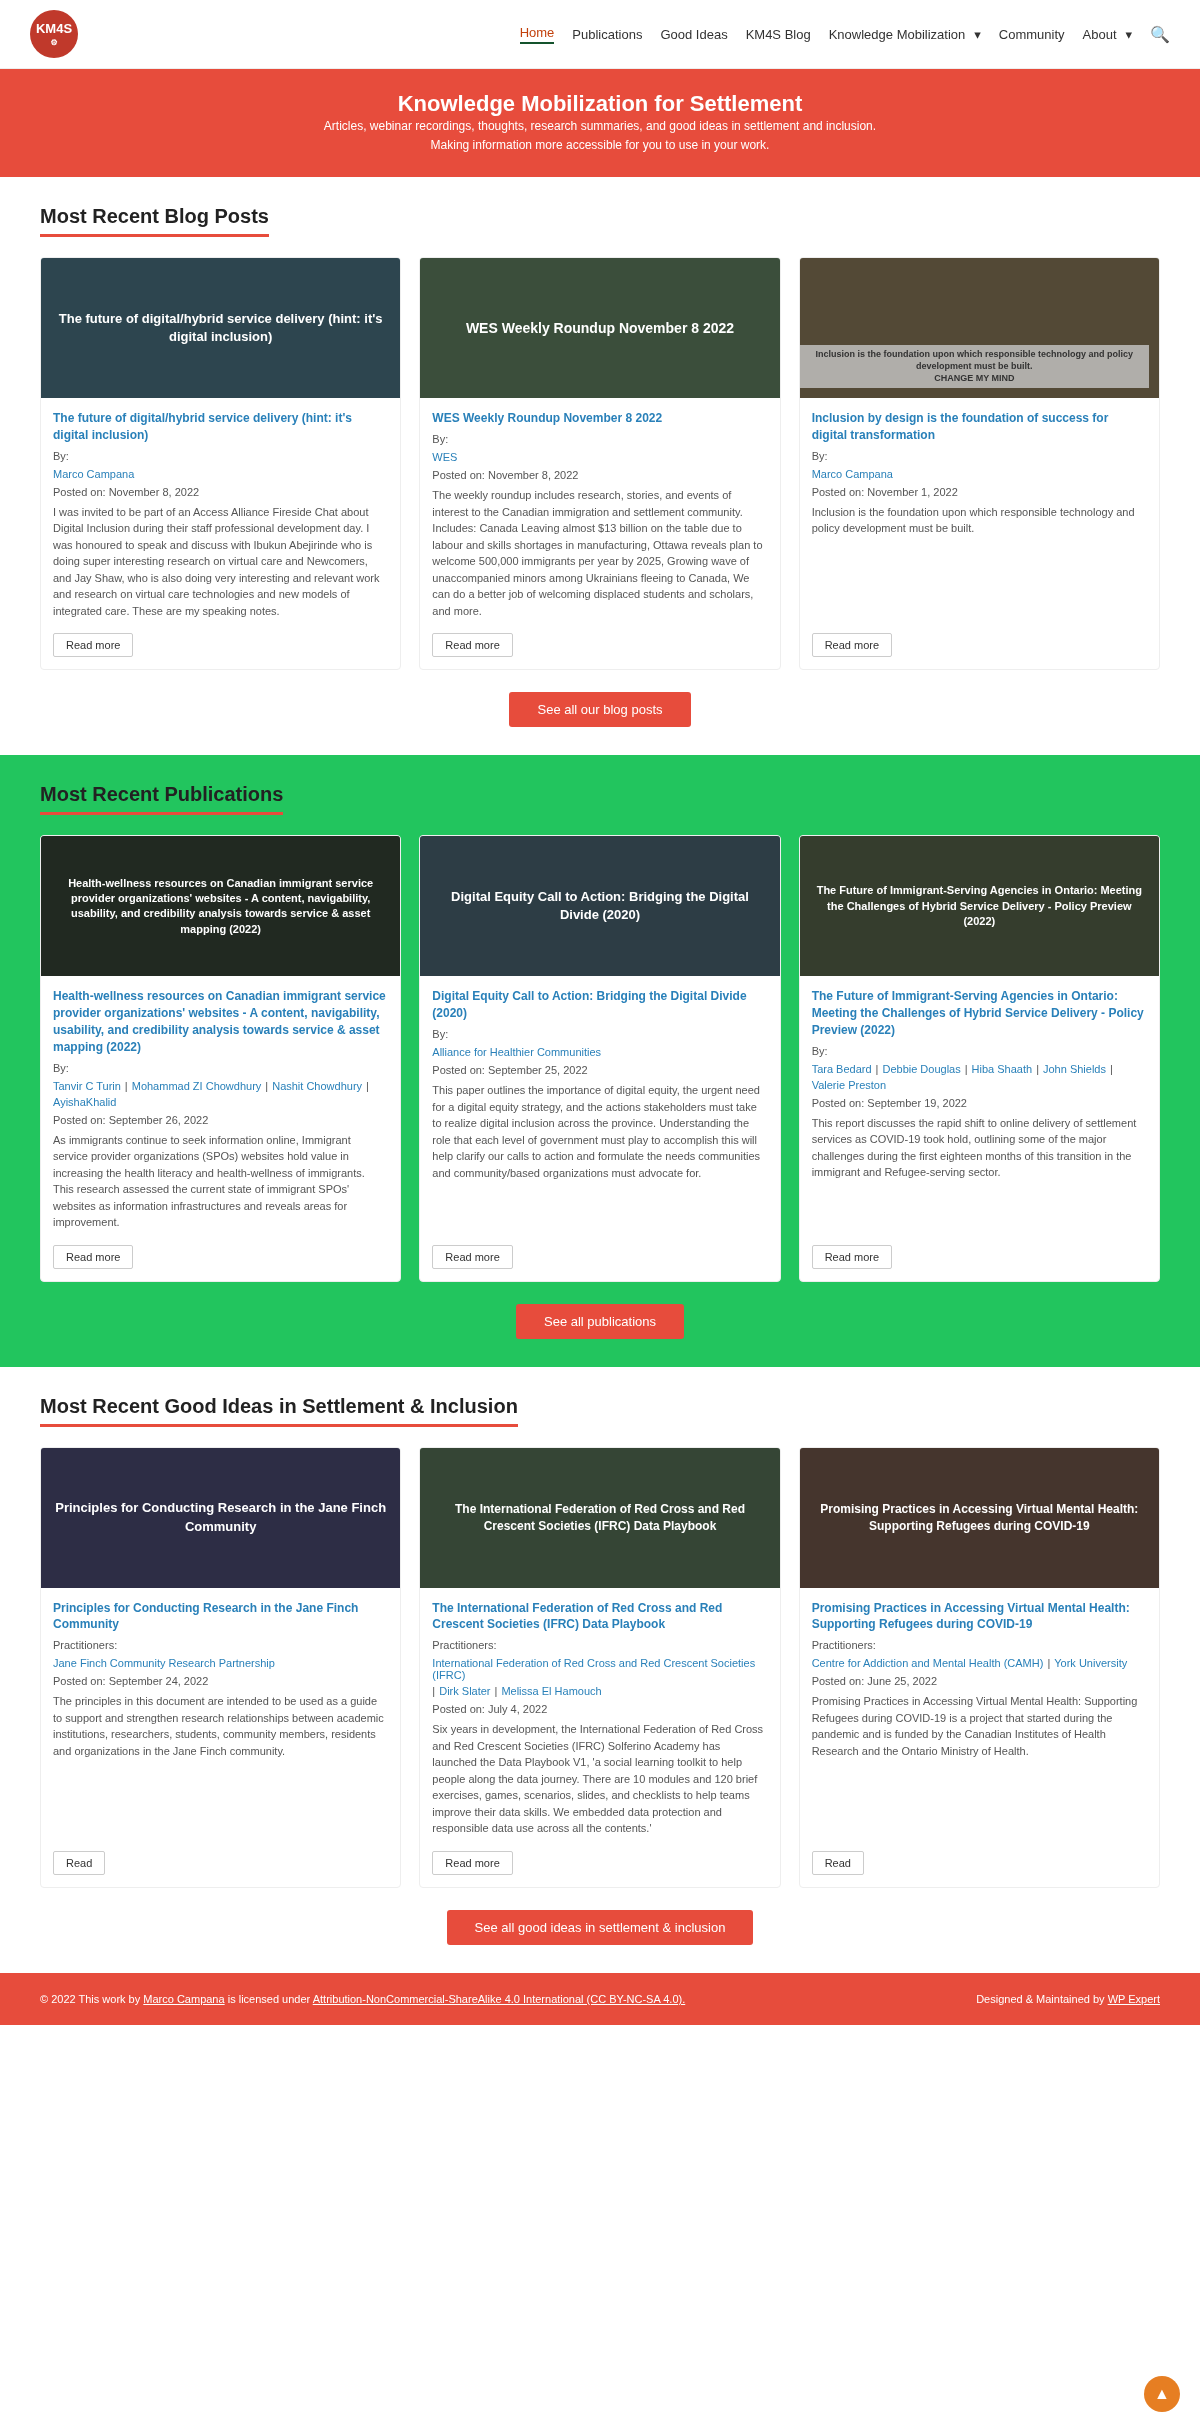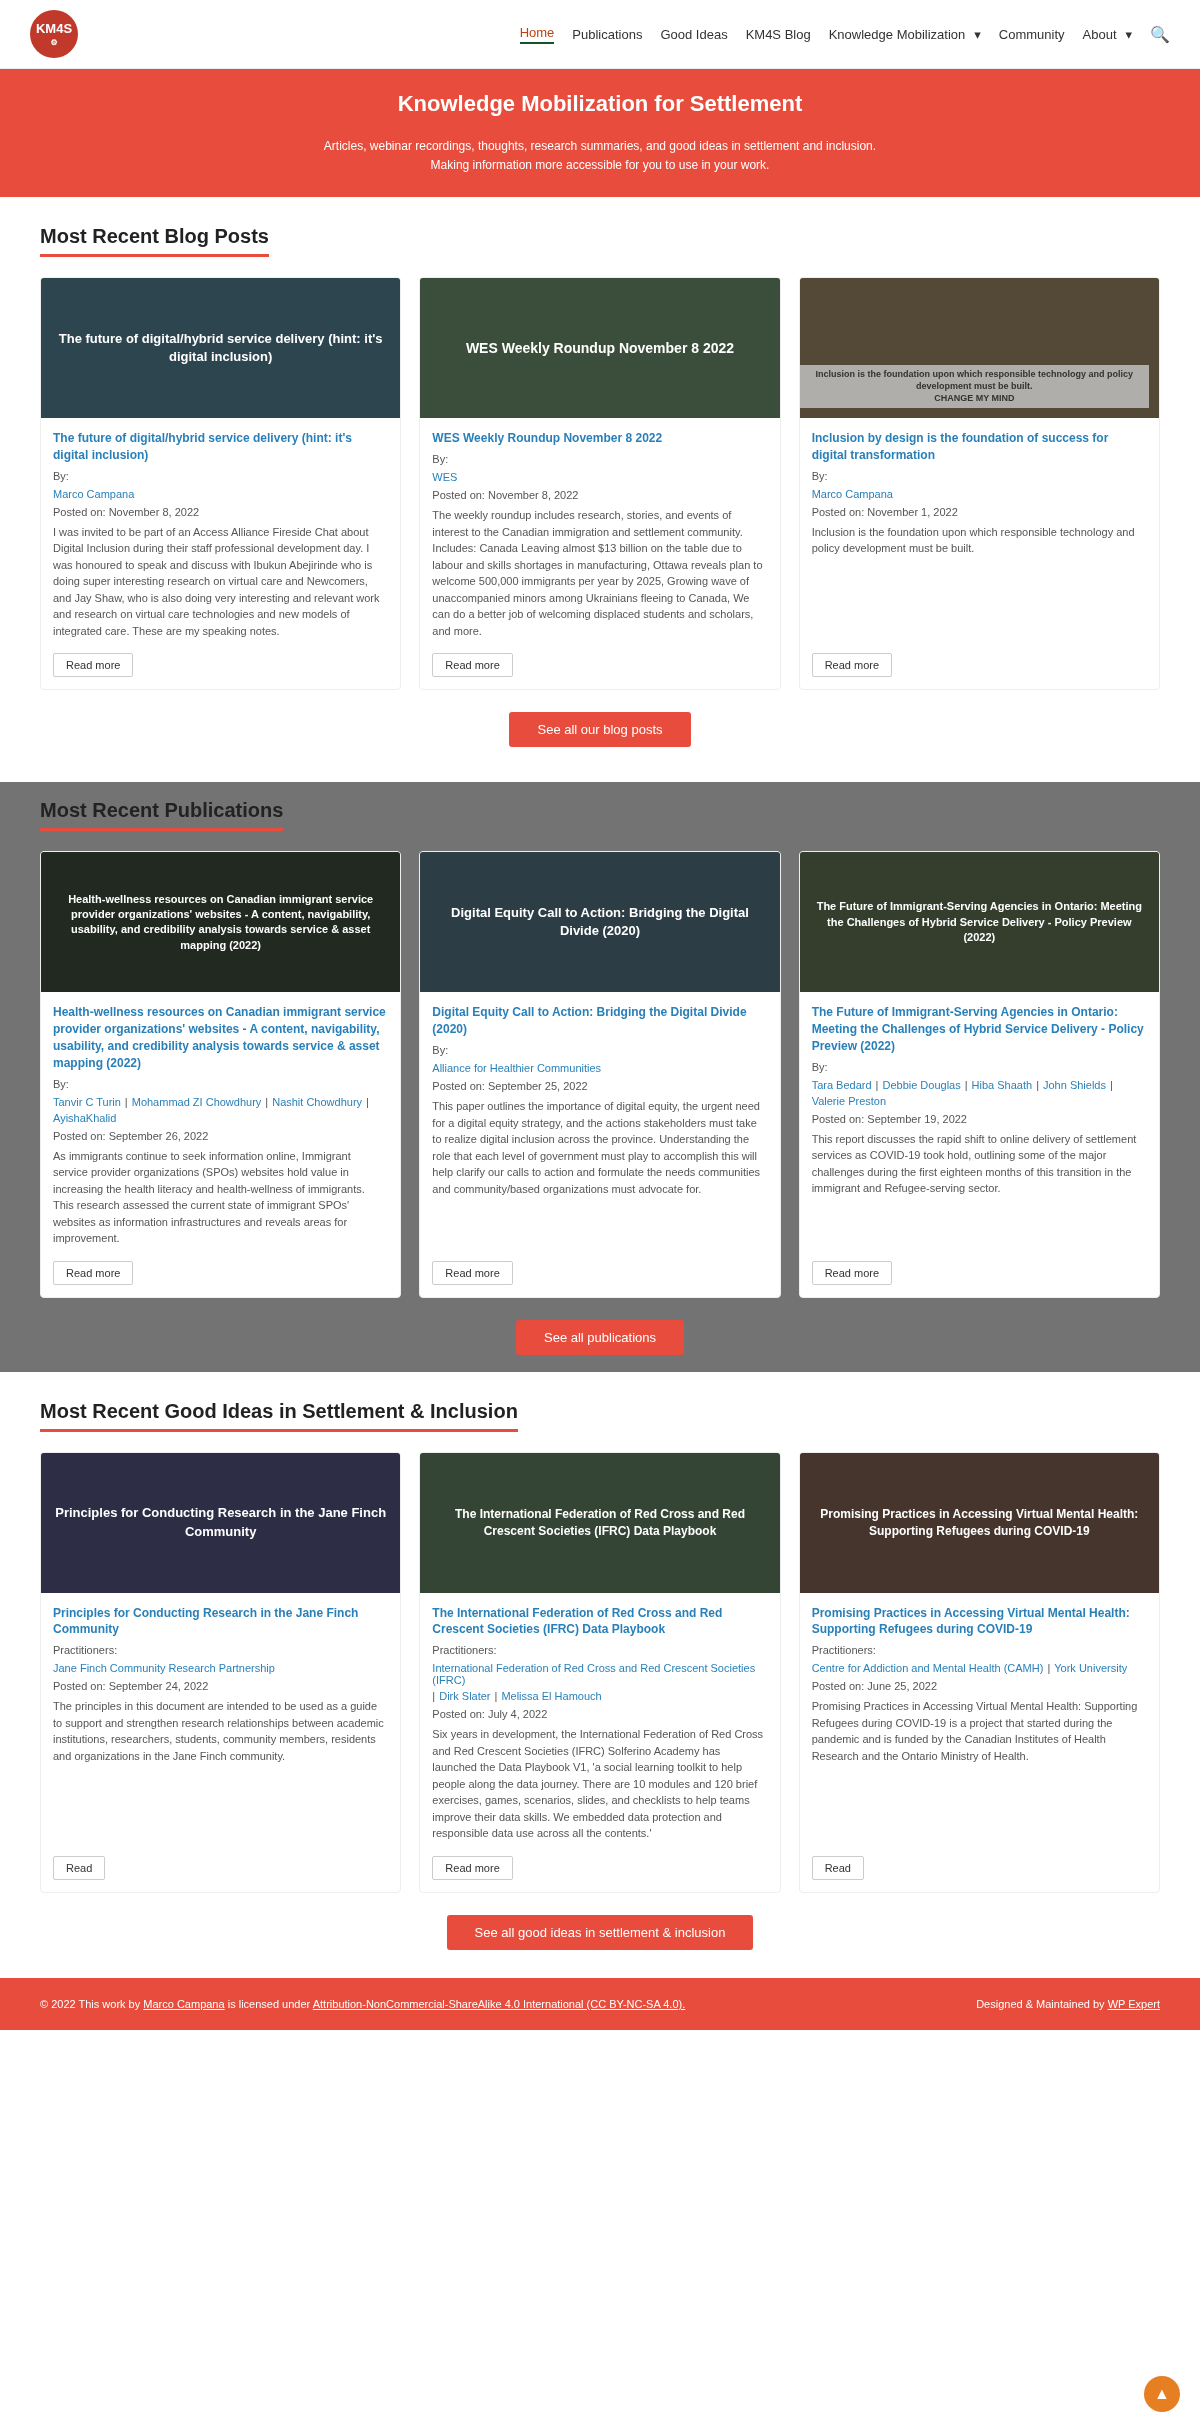--- a/index.html
+++ b/index.html
@@ -20,26 +20,26 @@
     .main-nav a { text-decoration: none; color: #333; font-size: 13px; }
     .main-nav a.active { color: #c2410c; border-bottom: 2px solid #14532d; padding-bottom: 2px; }
     .main-nav .dropdown { display: flex; align-items: center; gap: 9px; cursor: pointer; }
     .search-icon-btn { cursor: pointer; font-size: 16px; color: #333; }
 
     
     .hero-banner {
       background: #e74c3c; color: #fff; text-align: center;
       padding: 22px 40px;
     }
-    .hero-banner h1 { font-size: 22px; font-weight: bold; margin-bottom: 20px; }
+    .hero-banner h1 { font-size: 22px; font-weight: bold; margin-bottom: 0; }
     .hero-banner p { font-size: 12px; line-height: 1.6; }
 
     
     .section { padding: 28px 40px; }
-    .section-pink { background: #737373; padding: 17px 40px; margin-top: 7px; }
+    .section-pink { background: #22c55e; padding: 28px 40px; }
     .section-title {
       font-size: 20px; font-weight: bold; color: #222;
       border-bottom: 3px solid #e74c3c; padding-bottom: 6px; margin-bottom: 20px;
       display: inline-block;
     }
 
     
     .cards-grid { display: grid; grid-template-columns: repeat(3, 1fr); gap: 18px; }
 
     .card {

